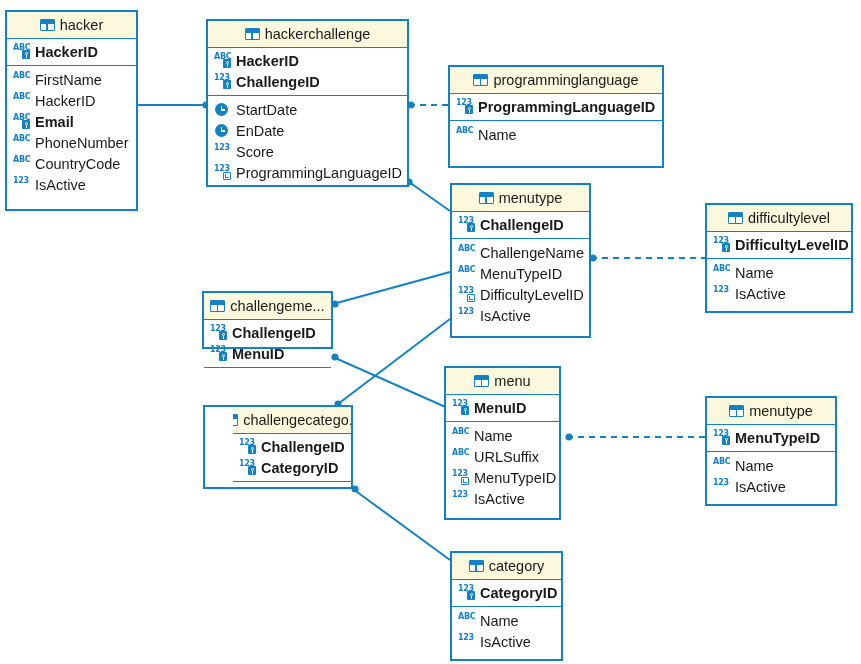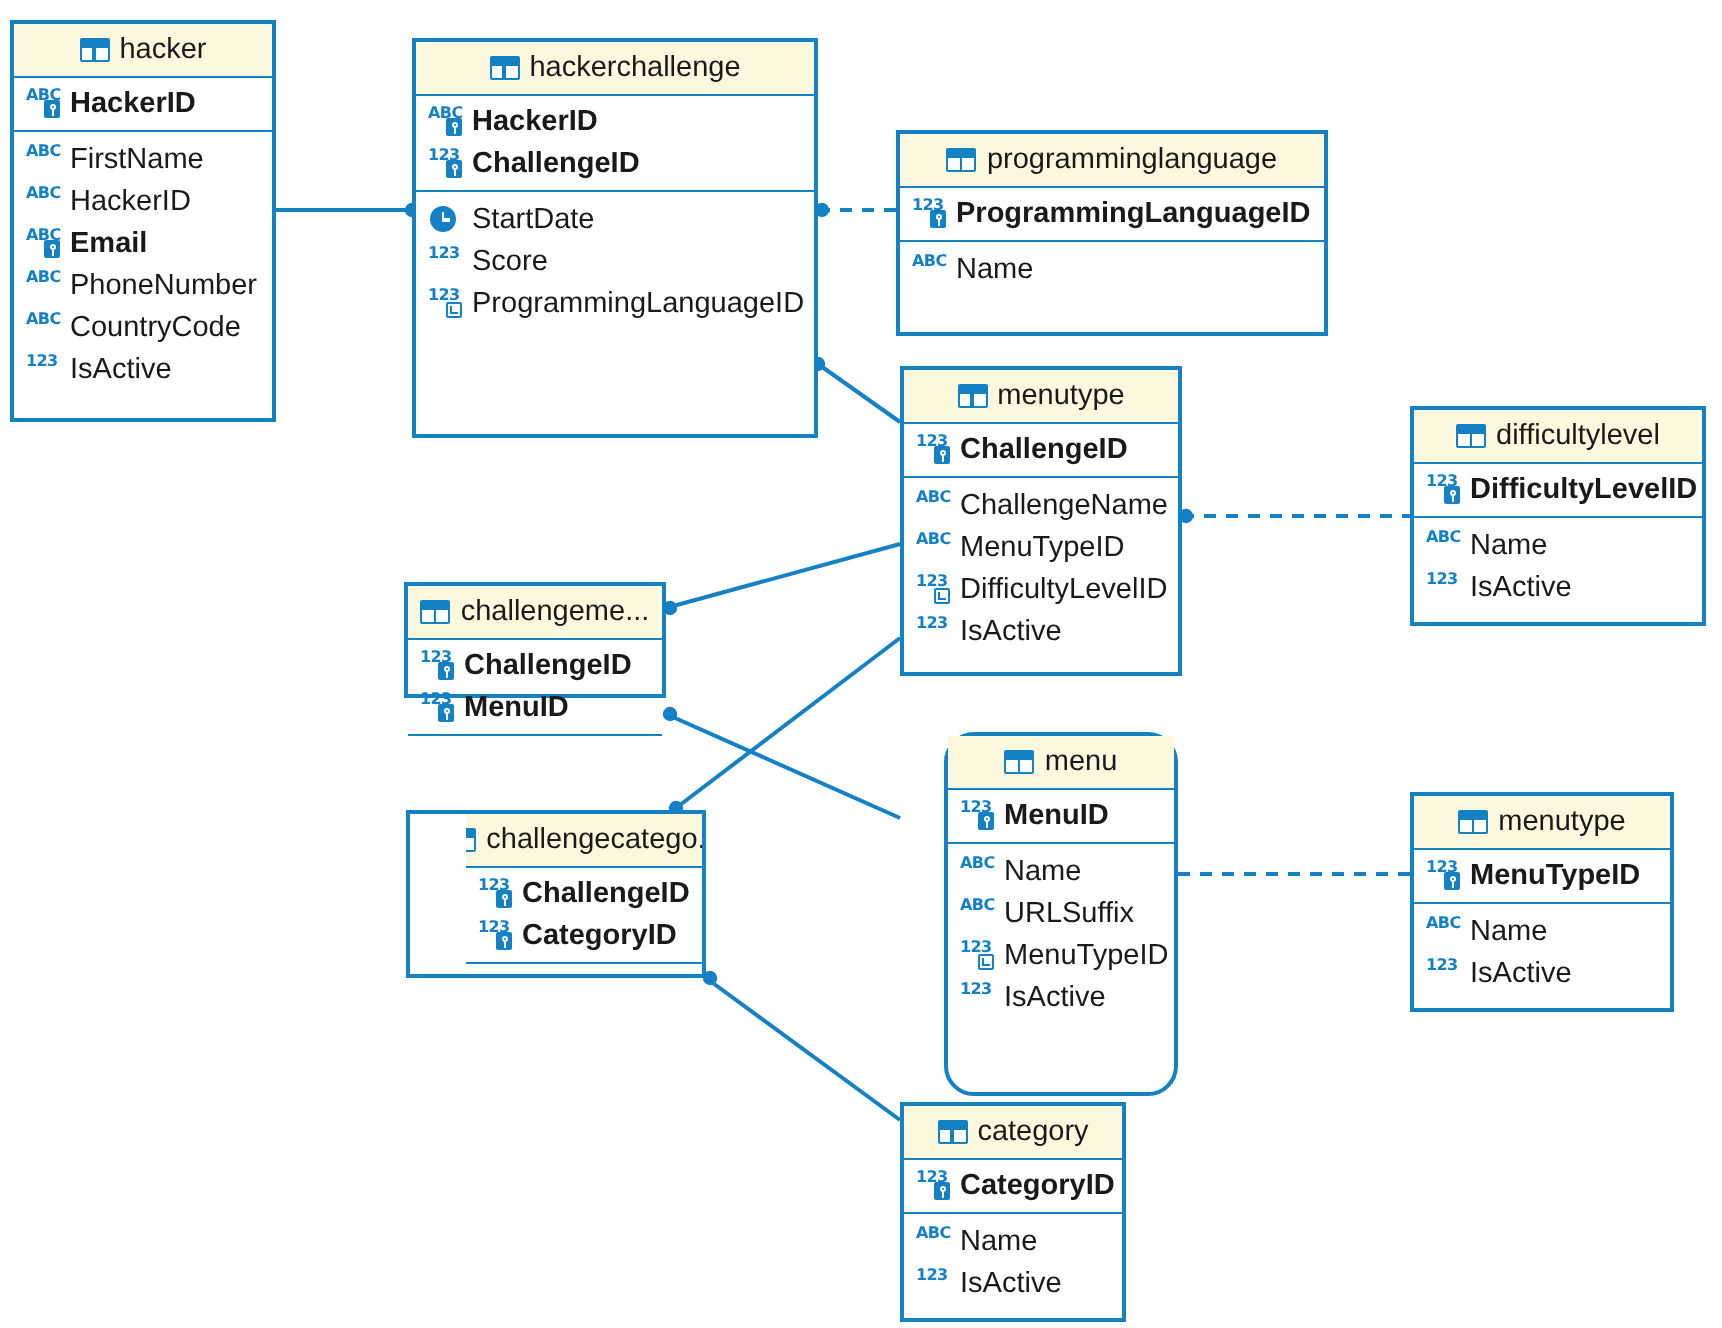--- a/index.html
+++ b/index.html
@@ -245,21 +245,21 @@
             <span>CountryCode</span>
           </div>
           <div class="field">
             <span class="ic num">
               <span class="lbl"></span>
             </span>
             <span>IsActive</span>
           </div>
         </div>
       </div>
-      <div class="entity" style="left: 206px; top: 19px; width: 203px; height: 200px;">
+      <div class="entity" style="left: 206px; top: 19px; width: 203px; height: 168px;">
         <div class="ent-title">
           <span class="tbl-ic"></span>
           <span>hackerchallenge</span>
         </div>
         <div class="ent-keys">
           <div class="field pk">
             <span class="ic abc">
               <span class="lbl"></span>
               <span class="badge"></span>
             </span>
@@ -274,20 +274,26 @@
           </div>
         </div>
         <div class="ent-cols">
           <div class="field">
             <span class="ic date">
               <span class="clock"></span>
             </span>
             <span>StartDate</span>
           </div>
           <div class="field">
+            <span class="ic date">
+              <span class="clock"></span>
+            </span>
+            <span>EnDate</span>
+          </div>
+          <div class="field">
             <span class="ic num">
               <span class="lbl"></span>
             </span>
             <span>Score</span>
           </div>
           <div class="field">
             <span class="ic num">
               <span class="lbl"></span>
               <span class="fkbadge"></span>
             </span>
@@ -404,21 +410,21 @@
           </div>
           <div class="field pk">
             <span class="ic num">
               <span class="lbl"></span>
               <span class="badge"></span>
             </span>
             <span>MenuID</span>
           </div>
         </div>
       </div>
-      <div class="entity" style="left: 472px; top: 366px; width: 117px; height: 182px; border-radius: 15px;">
+      <div class="entity" style="left: 444px; top: 366px; width: 117px; height: 154px;">
         <div class="ent-title">
           <span class="tbl-ic"></span>
           <span>menu</span>
         </div>
         <div class="ent-keys">
           <div class="field pk">
             <span class="ic num">
               <span class="lbl"></span>
               <span class="badge"></span>
             </span>

